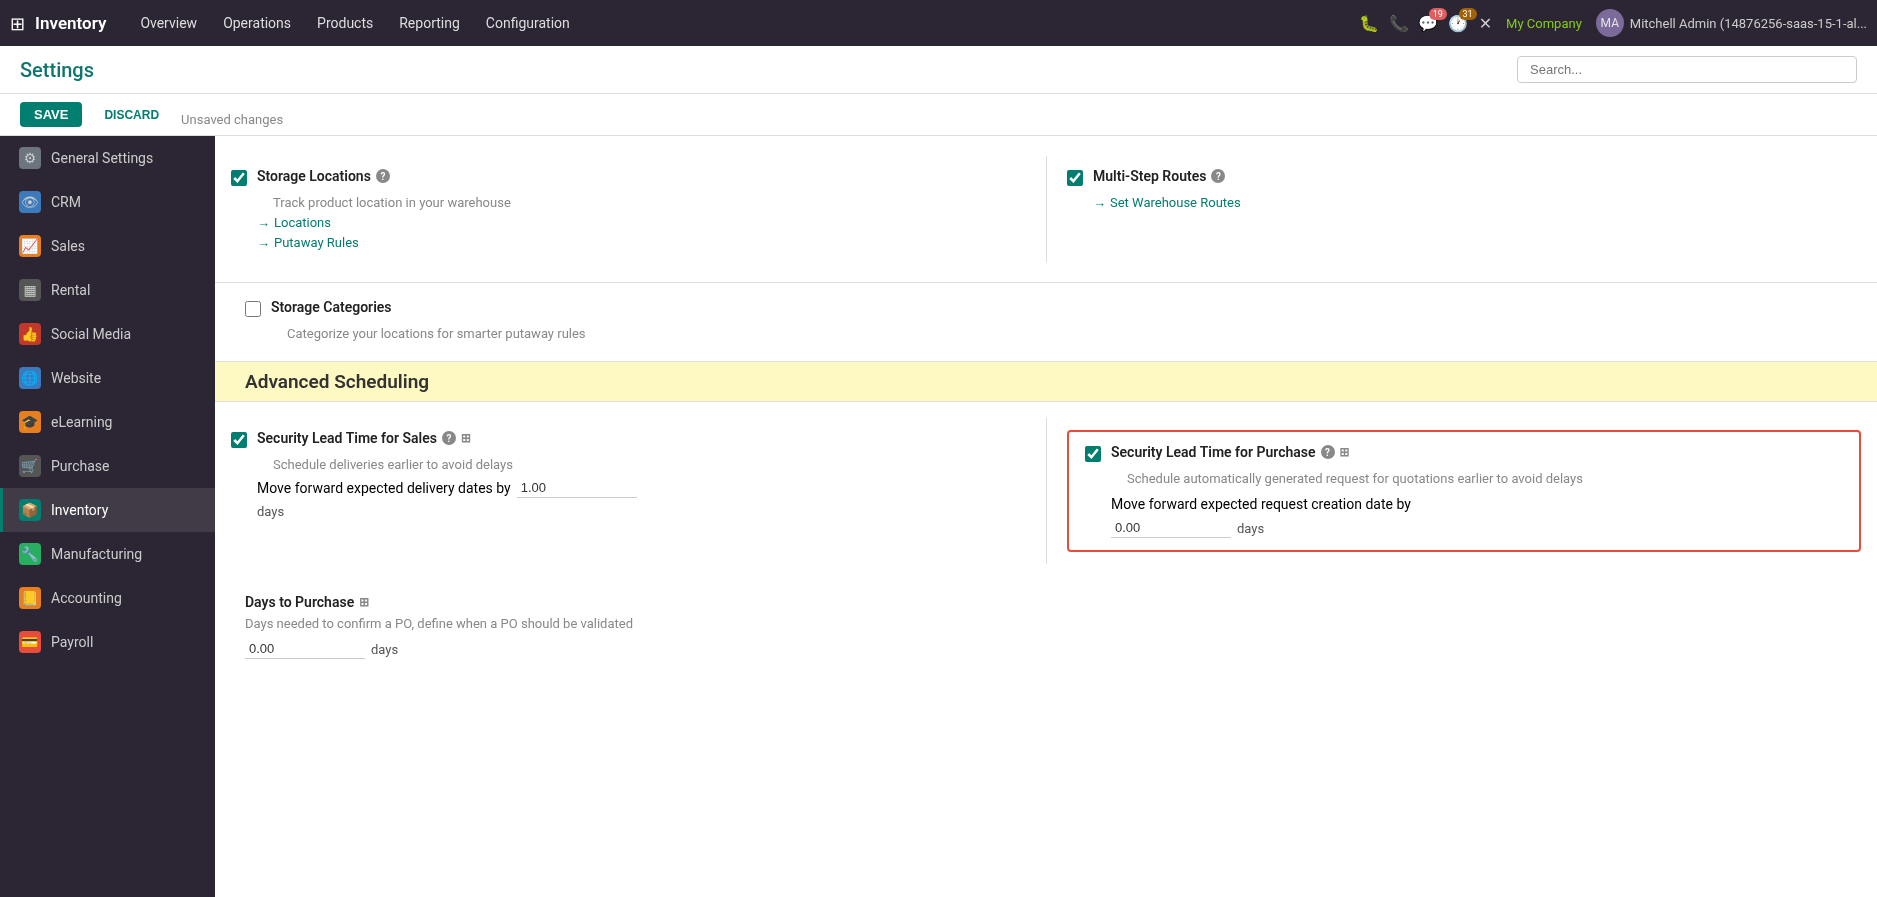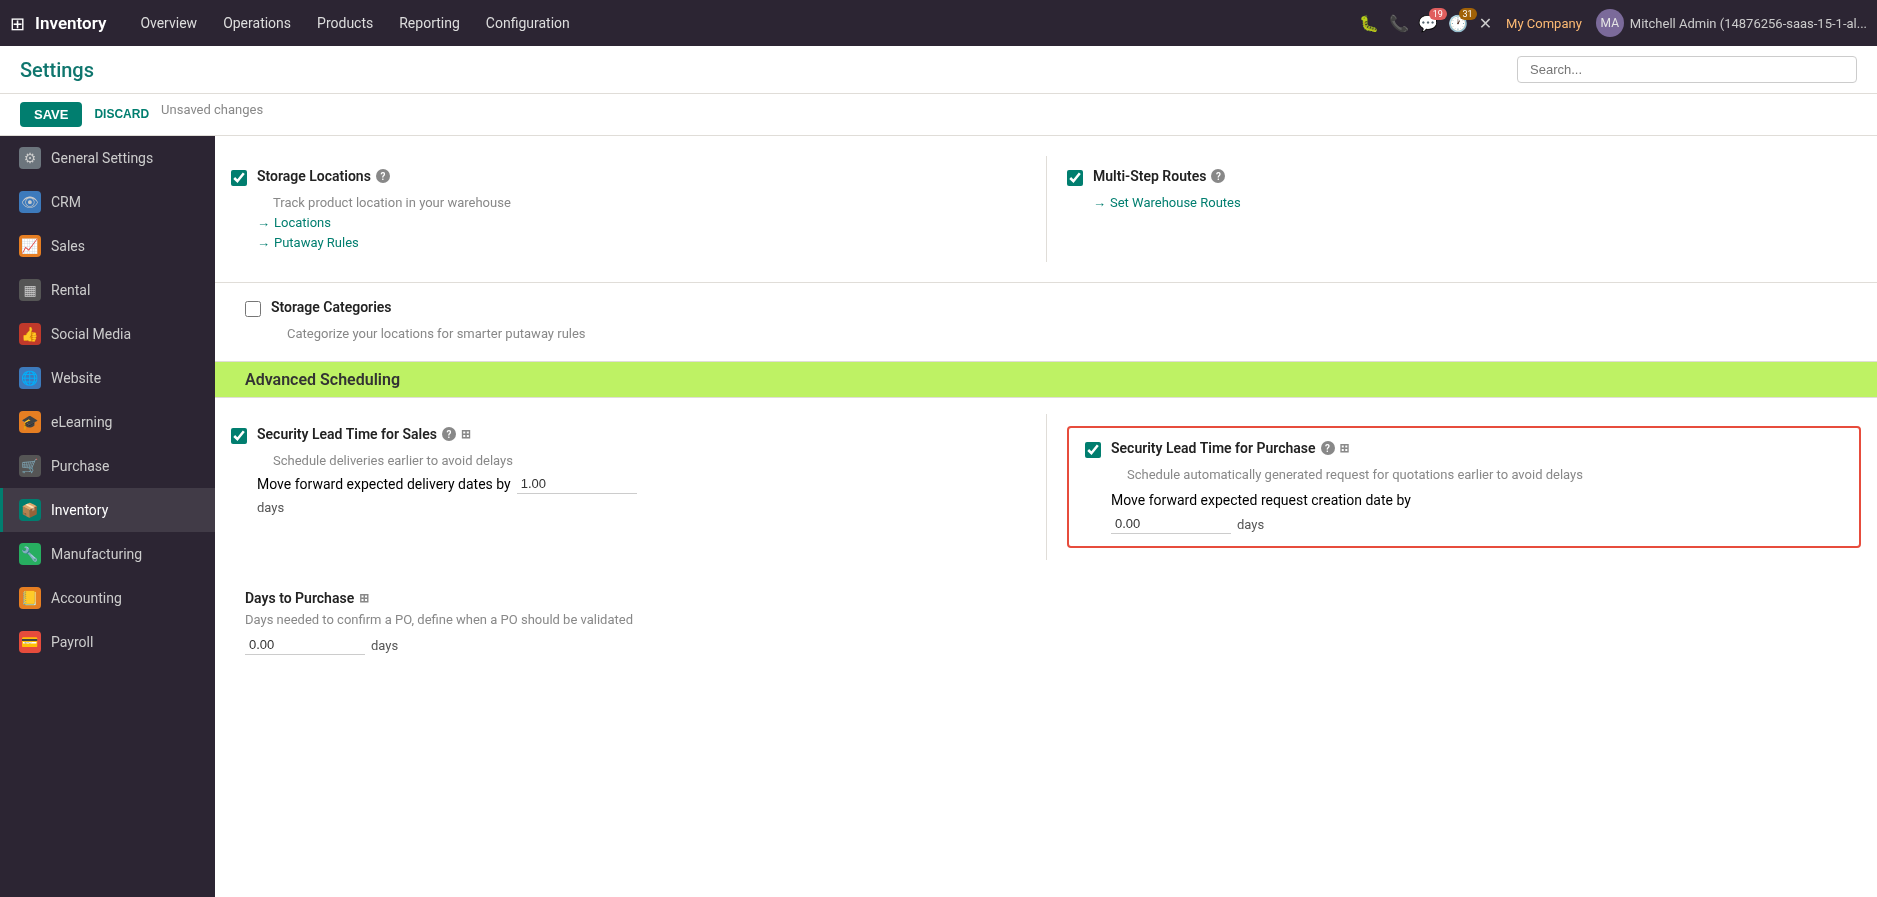--- a/index.html
+++ b/index.html
@@ -34,21 +34,21 @@
       top: -6px; right: -8px;
       background: #e05e5e;
       color: #fff;
       font-size: 9px;
       border-radius: 10px;
       padding: 1px 4px;
       min-width: 16px;
       text-align: center;
     }
     .badge-green { background: #a16207; }
-    .topnav-company { display: flex; align-items: flex-end; gap: 6px; color: #fdba74; font-size: 13px; }
+    .topnav-company { display: flex; align-items: flex-end; gap: 6px; color: #84cc16; font-size: 13px; }
     .topnav-user { display: flex; align-items: center; gap: 6px; color: #ccc; font-size: 13px; }
     .avatar { width: 28px; height: 28px; border-radius: 50%; background: #7b6a9a; display: flex; align-items: center; justify-content: center; color: #e5e5e5; font-size: 12px; }
 
     
     .page-header {
       background: #fff;
       padding: 10px 20px;
       border-bottom: 1px solid #e0ddd8;
       display: flex;
       align-items: center;
@@ -63,22 +63,22 @@
       font-size: 13px;
       color: #888;
     }
 
     
     .action-bar {
       background: #fff;
       padding: 8px 20px;
       border-bottom: 1px solid #e0ddd8;
       display: flex;
-      align-items: flex-start;
-      gap: 2px;
+      align-items: flex-end;
+      gap: 12px;
     }
     .btn-save {
       background: #017e6f;
       color: #fff;
       border: none;
       padding: 5px 14px;
       border-radius: 4px;
       cursor: pointer;
       font-size: 13px;
       font-weight: 600;
@@ -136,23 +136,23 @@
     .icon-accounting { background: #e67e22; }
     .icon-payroll { background: #e74c3c; }
 
     
     .main-content {
       flex: 1;
       overflow-y: auto;
       background: #fff;
     }
     .section-divider {
-      background: #bef264;
+      background: #fef9c3;
       padding: 8px 30px;
-      font-size: 16px;
+      font-size: 19px;
       font-weight: 600;
       color: #333;
       border-top: 1px solid #e0ddd8;
       border-bottom: 1px solid #e0ddd8;
     }
 
     .settings-grid {
       display: grid;
       grid-template-columns: 1fr 1fr;
       gap: 0;

